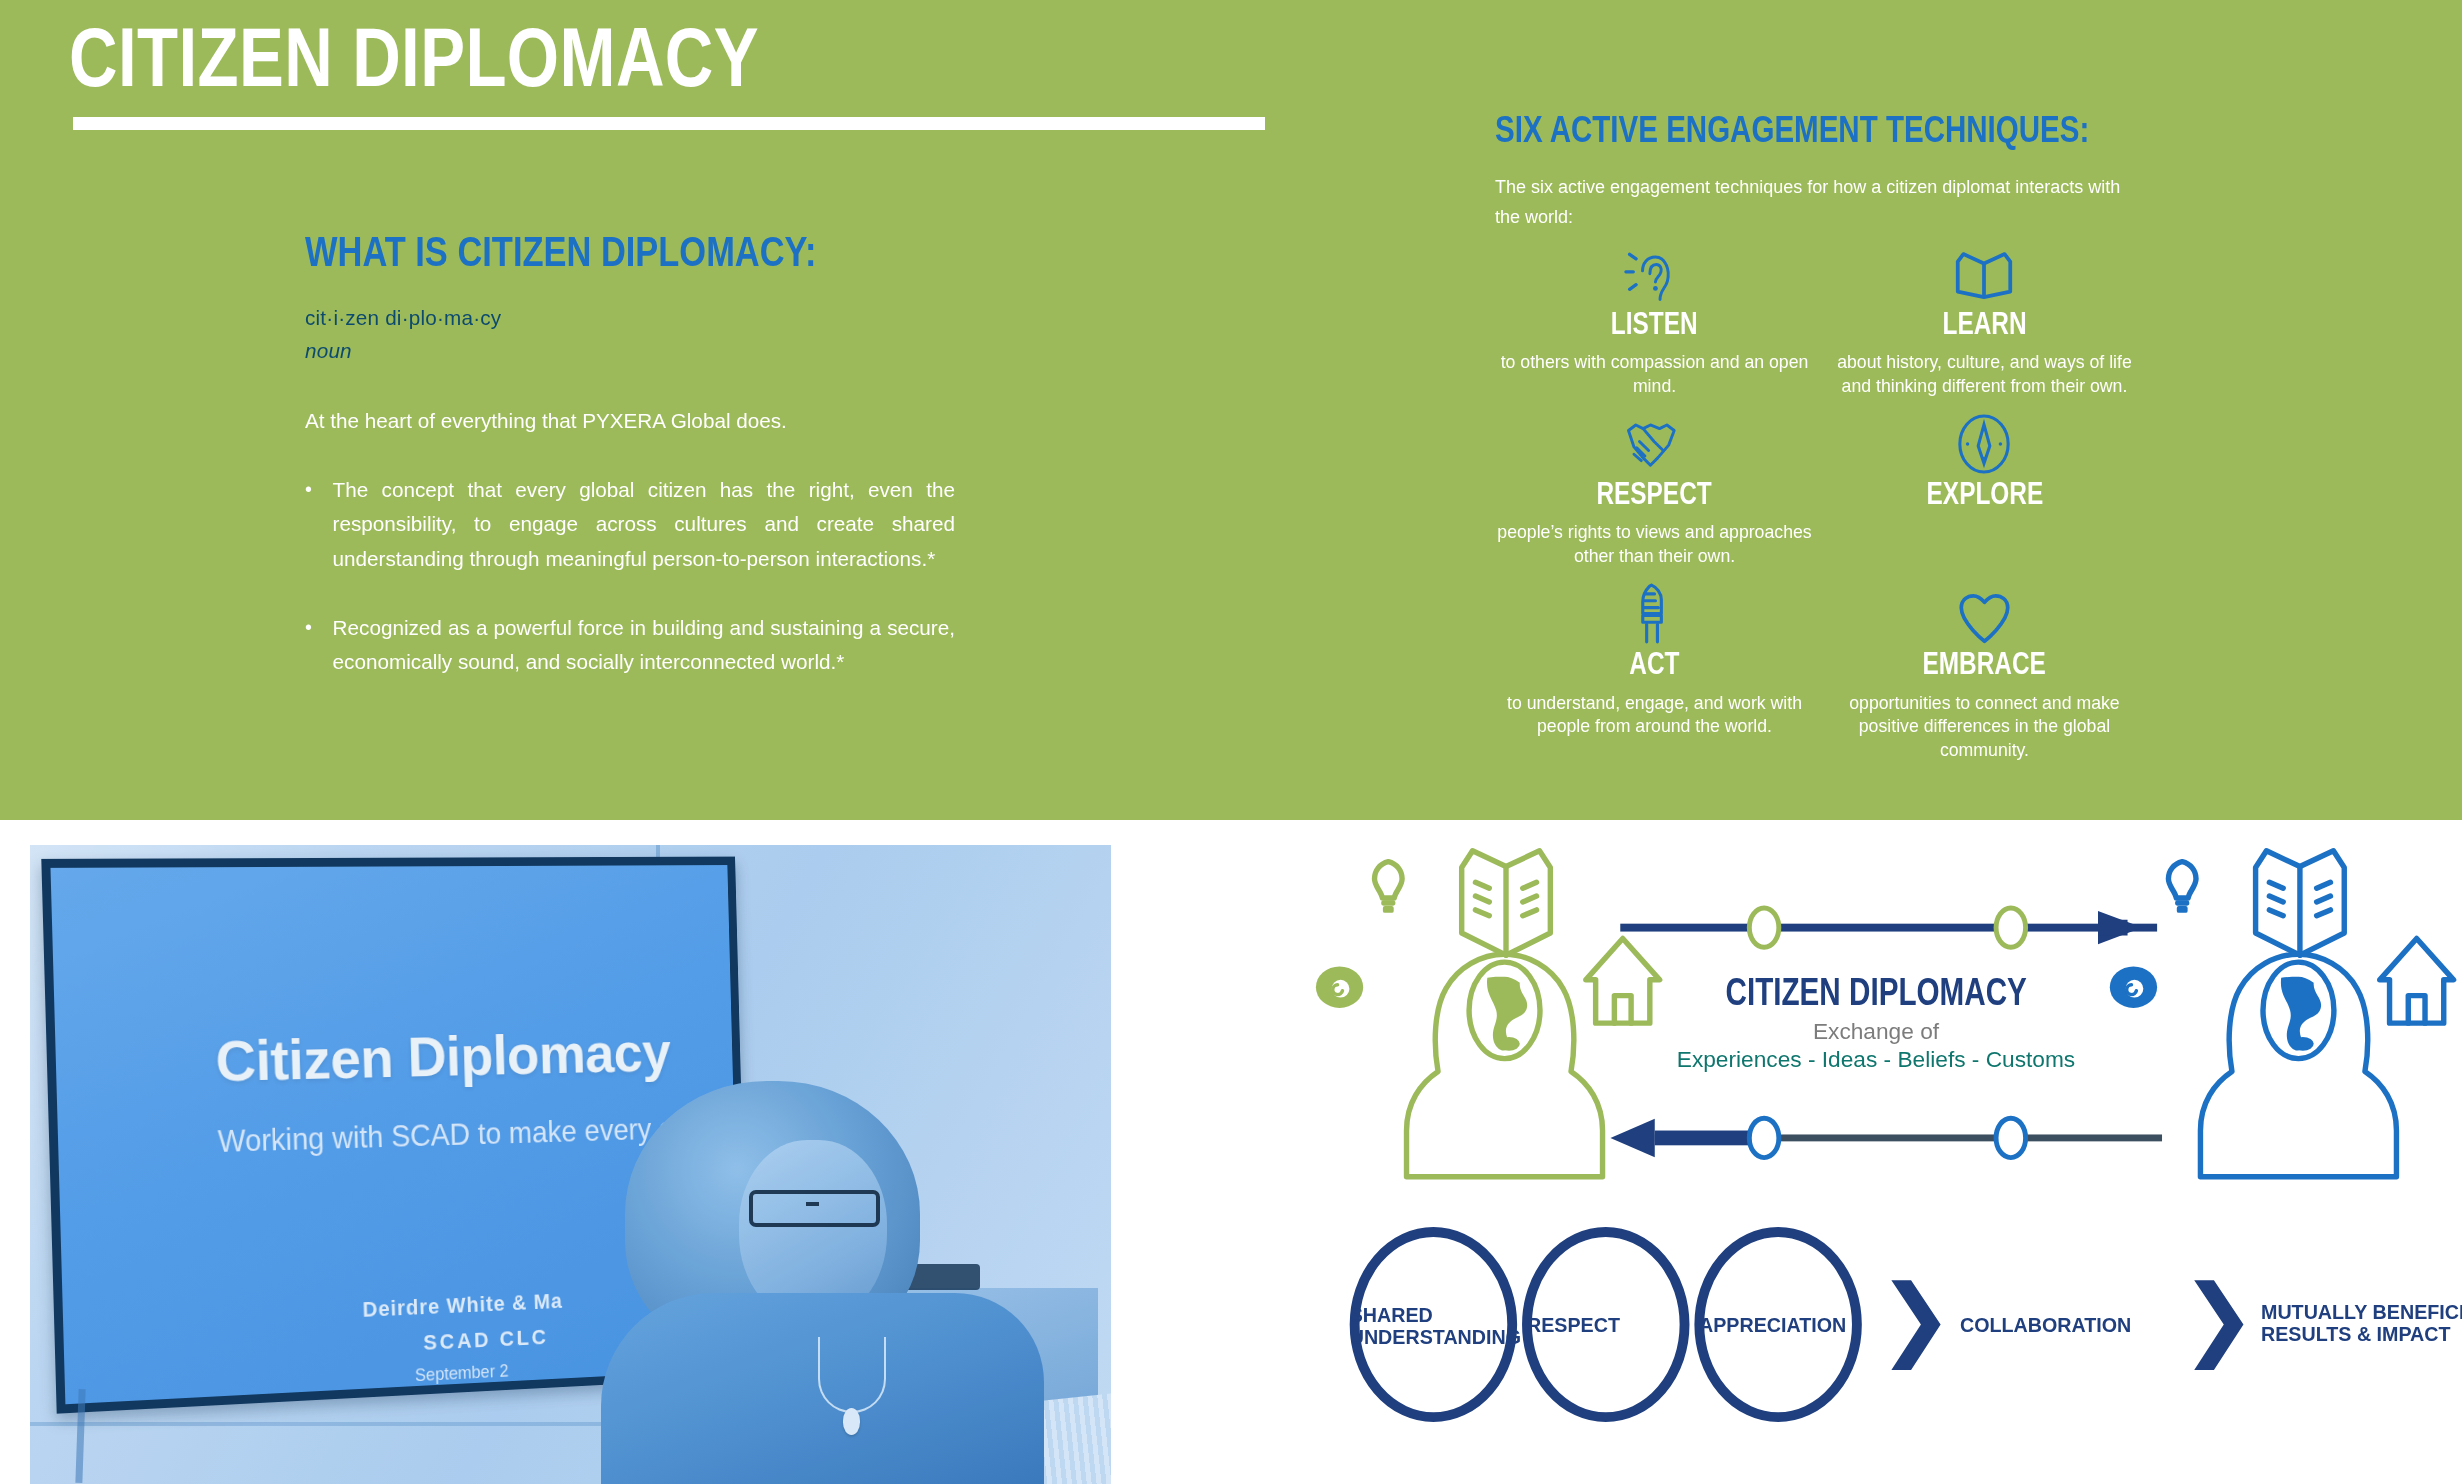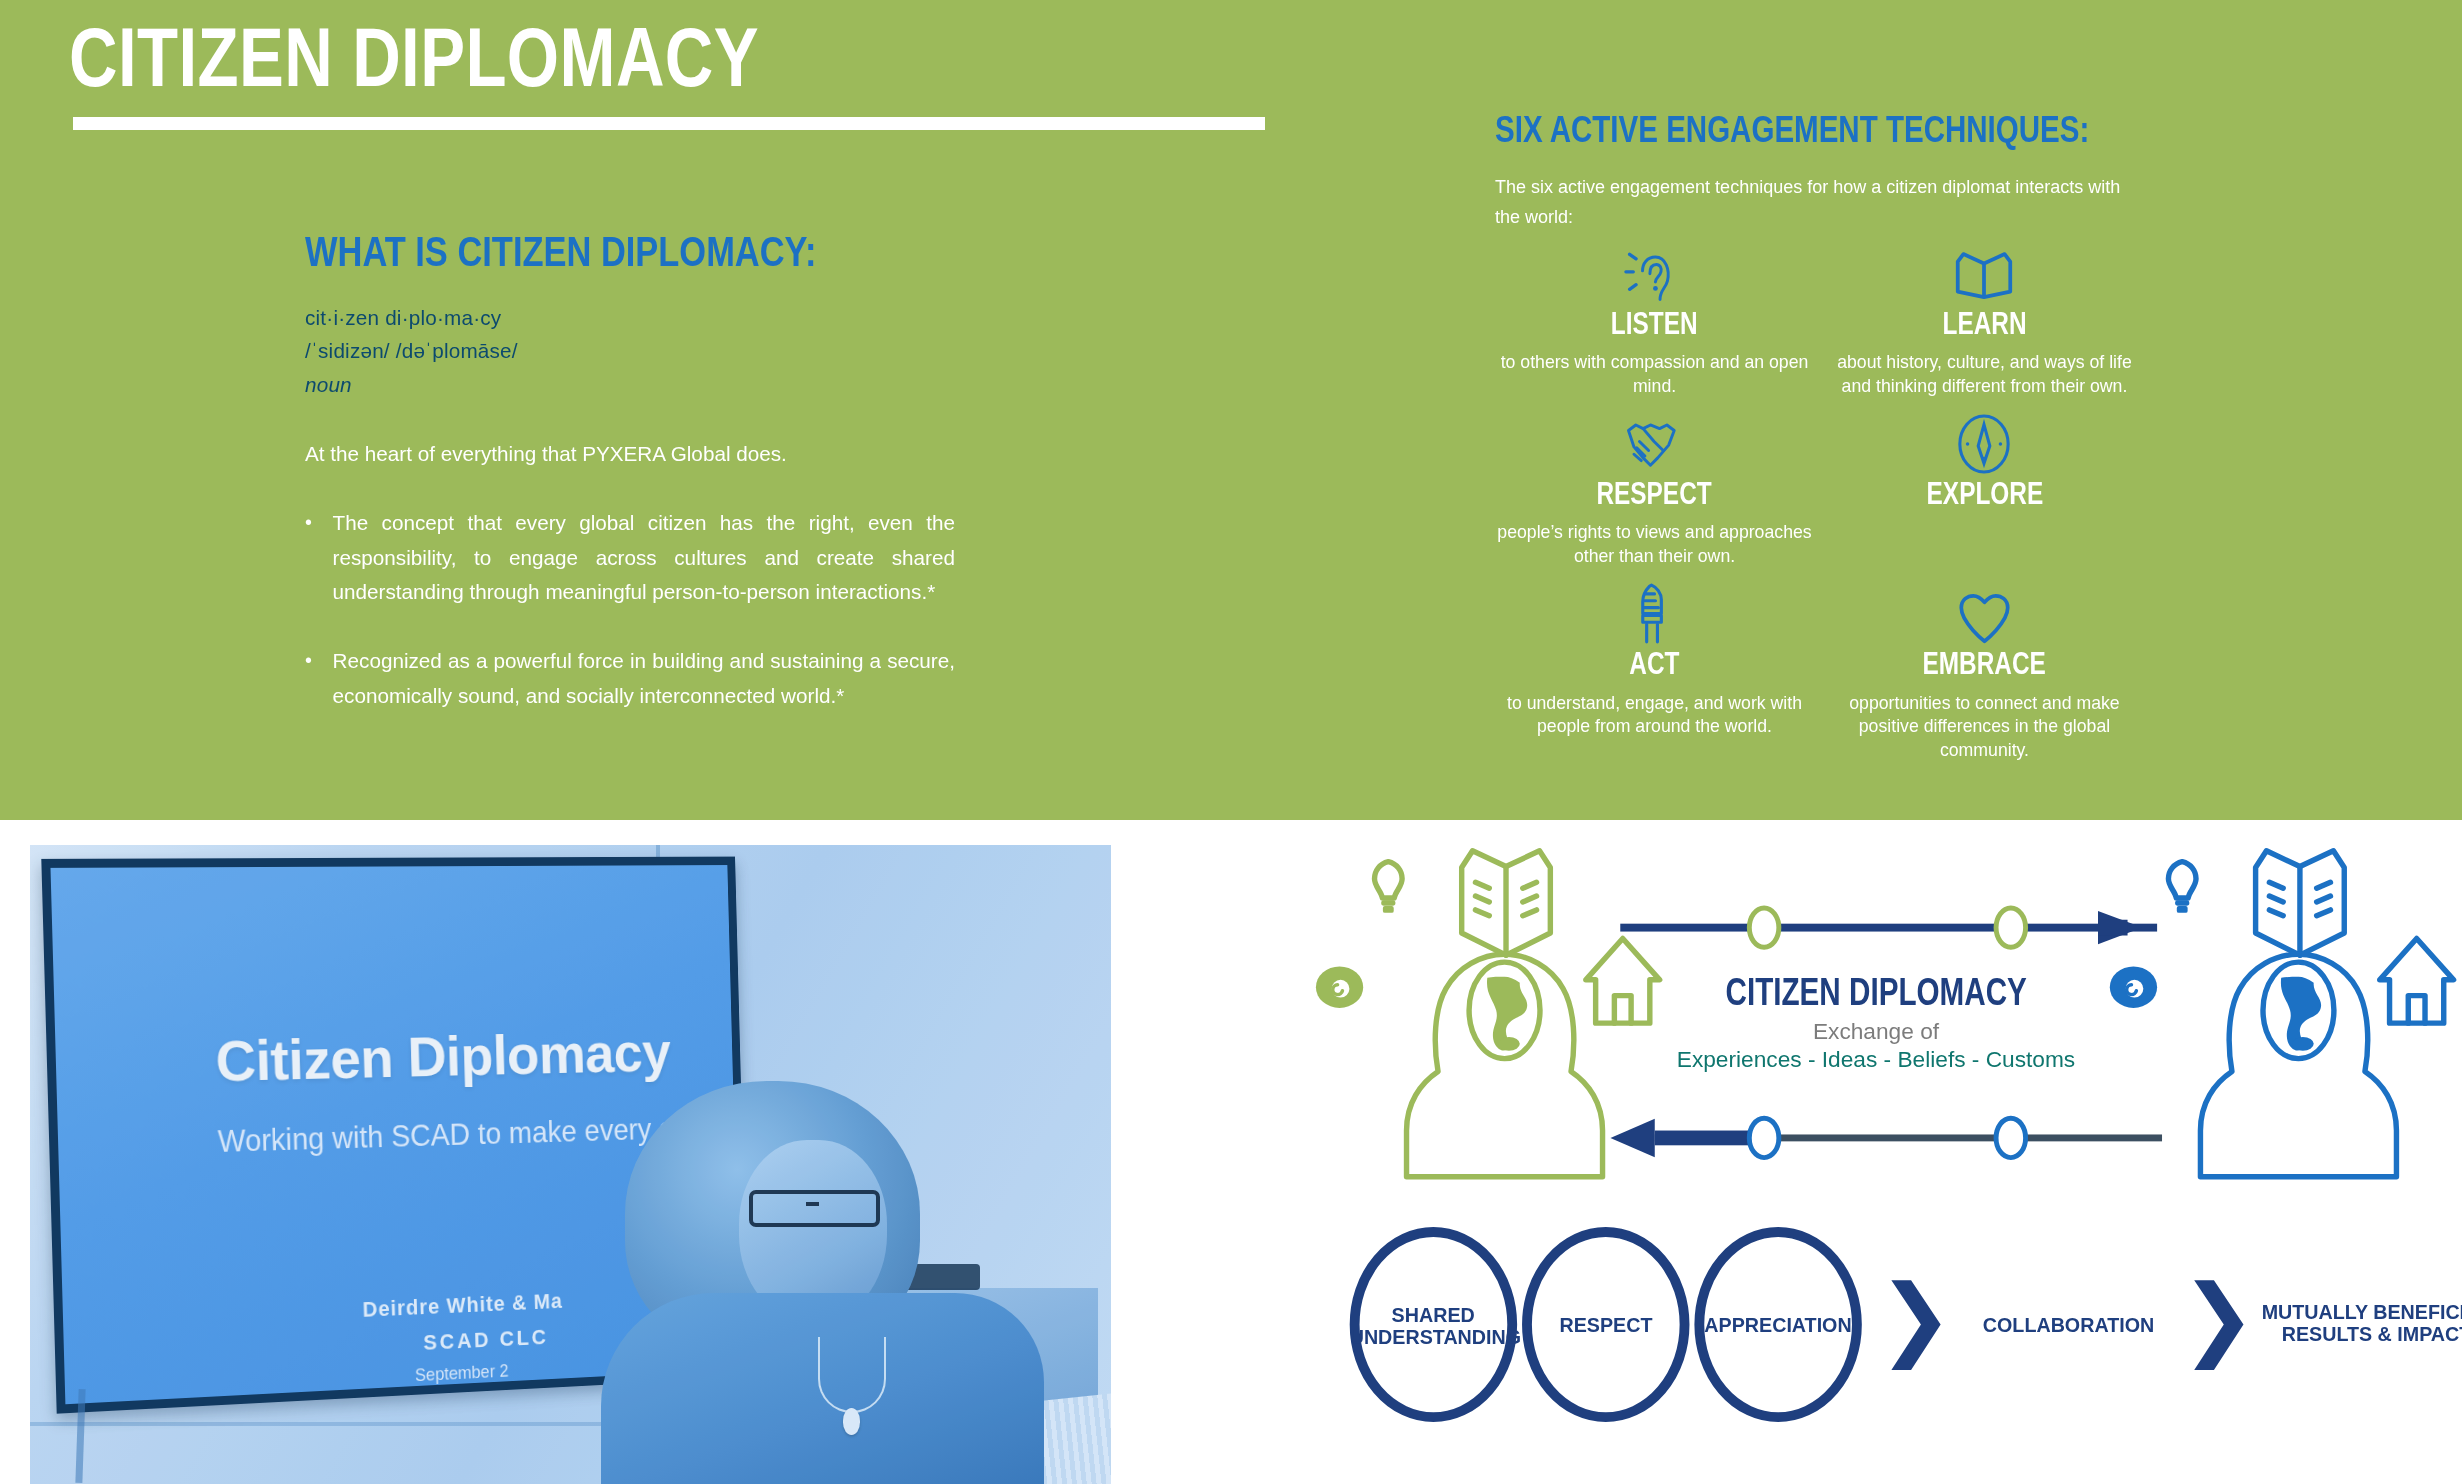--- a/index.html
+++ b/index.html
@@ -191,39 +191,38 @@
     position:absolute;left:1647px;top:973px;width:458px;text-align:center;
   }
   .cd-center .cdt{
     font-size:38px;font-weight:bold;color:#1F3F7F;line-height:1;
     transform:scaleX(.78);display:inline-block;white-space:nowrap;
   }
   .cd-center .cds1{font-size:22.7px;color:#7c7c7c;line-height:1.22;margin-top:7px;}
   .cd-center .cds2{font-size:22.7px;color:#0f766e;line-height:1.22;white-space:nowrap;}
 
   .flowlabel{
-    position:absolute;text-align:center;color:#1F3F7F;font-weight:bold;line-height:1.12;
+    position:absolute;color:#1F3F7F;font-weight:bold;line-height:1.12;
   }
 
   svg{display:block;overflow:visible;}
 </style>
 </head>
 <body>
 
 <div id="green-panel">
 
   <div id="page-title" class="cond">CITIZEN DIPLOMACY</div>
   <div id="title-rule"></div>
 
   <div id="left-col">
 
     <div class="sec-head cond">WHAT IS CITIZEN DIPLOMACY:</div>
 
     <div class="dict-line">cit·i·zen di·plo·ma·cy</div>
-    <div class="dict-line">/ˈsidizən/ /dəˈplomāse/</div>
     <div class="dict-line ital">noun</div>
 
     <div class="body-p">At the heart of everything that PYXERA Global does.</div>
 
     <div class="bullets">
       <div class="bullet">
         <span class="dot">•</span>
         <span class="btxt">The concept that every global citizen has the right, even the responsibility, to engage across cultures and create shared understanding through meaningful person-to-person interactions.*</span>
       </div>
       <div class="bullet">

